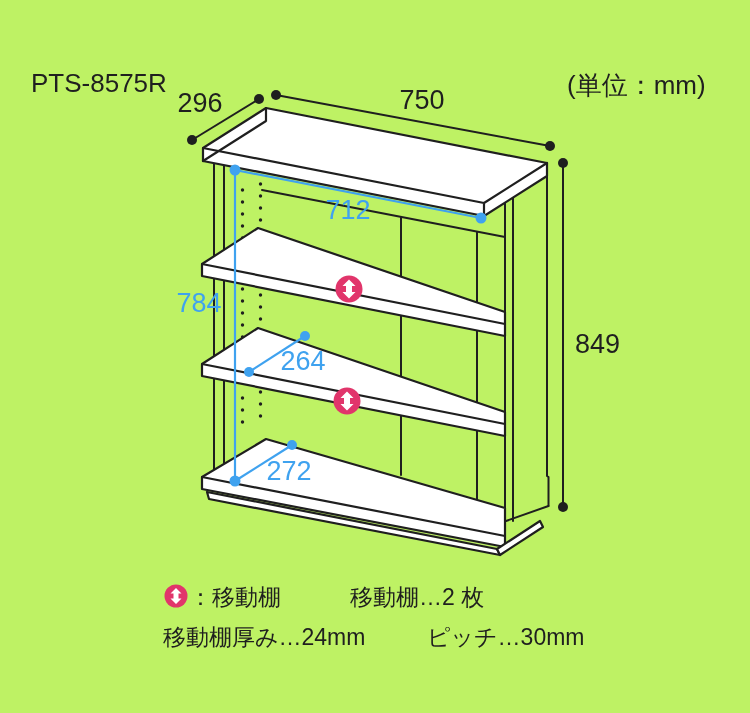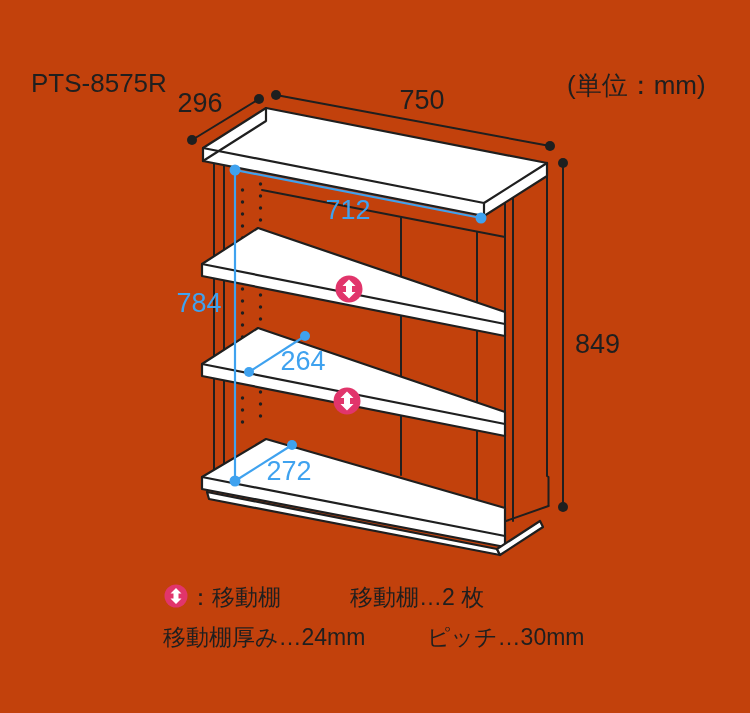--- a/index.html
+++ b/index.html
@@ -1,17 +1,17 @@
 <!DOCTYPE html>
 <html><head>
 <meta charset="utf-8">
 <style>
   html,body{margin:0;padding:0;background:#ffffff;}
   .stage{
-    position:relative;width:750px;height:713px;background:#c2410c;overflow:hidden;
+    position:relative;width:750px;height:713px;background:#bef264;overflow:hidden;
     font-family:"Liberation Sans", sans-serif;
   }
   svg text{
     font-family:"Liberation Sans", sans-serif;
   }
   .num{font-size:27px;fill:#1f1f1f;}
   .num-blue{font-size:27px;fill:#3fa2ef;}
   .title-text{font-size:26px;fill:#1f1f1f;}
   .unit-text{font-size:26px;fill:#1f1f1f;}
   .legend-text{font-size:23px;fill:#1f1f1f;}

